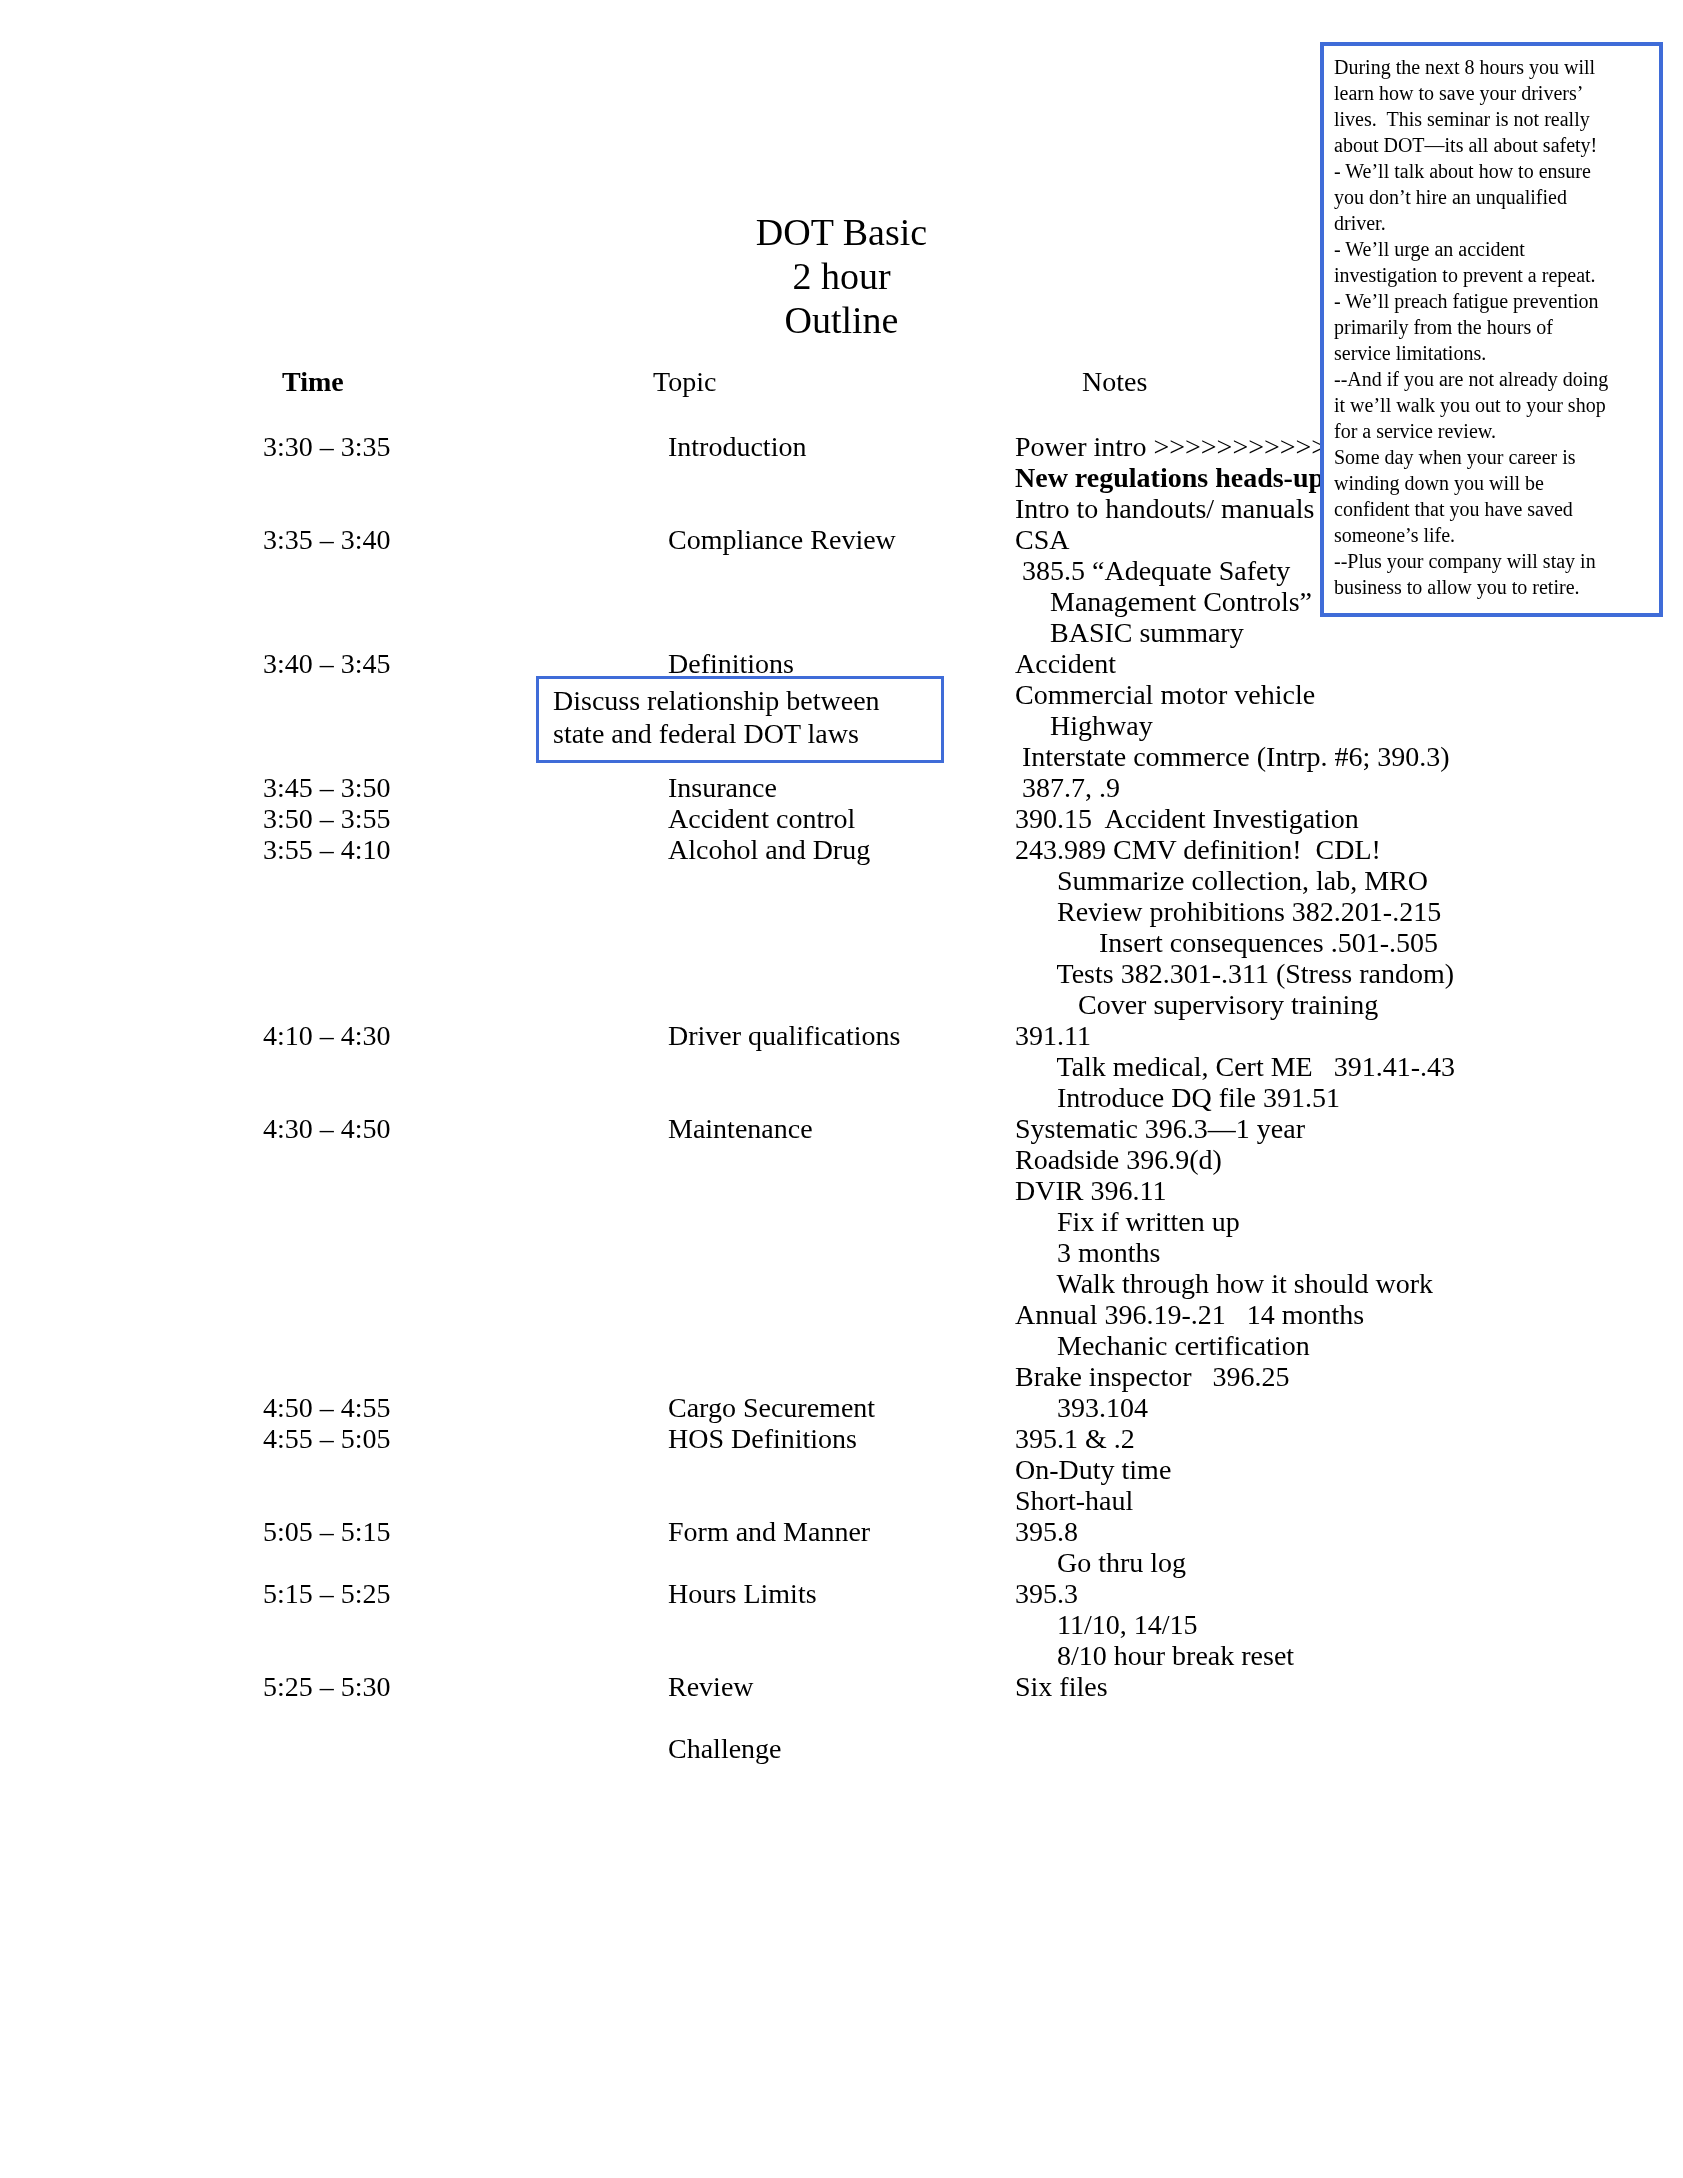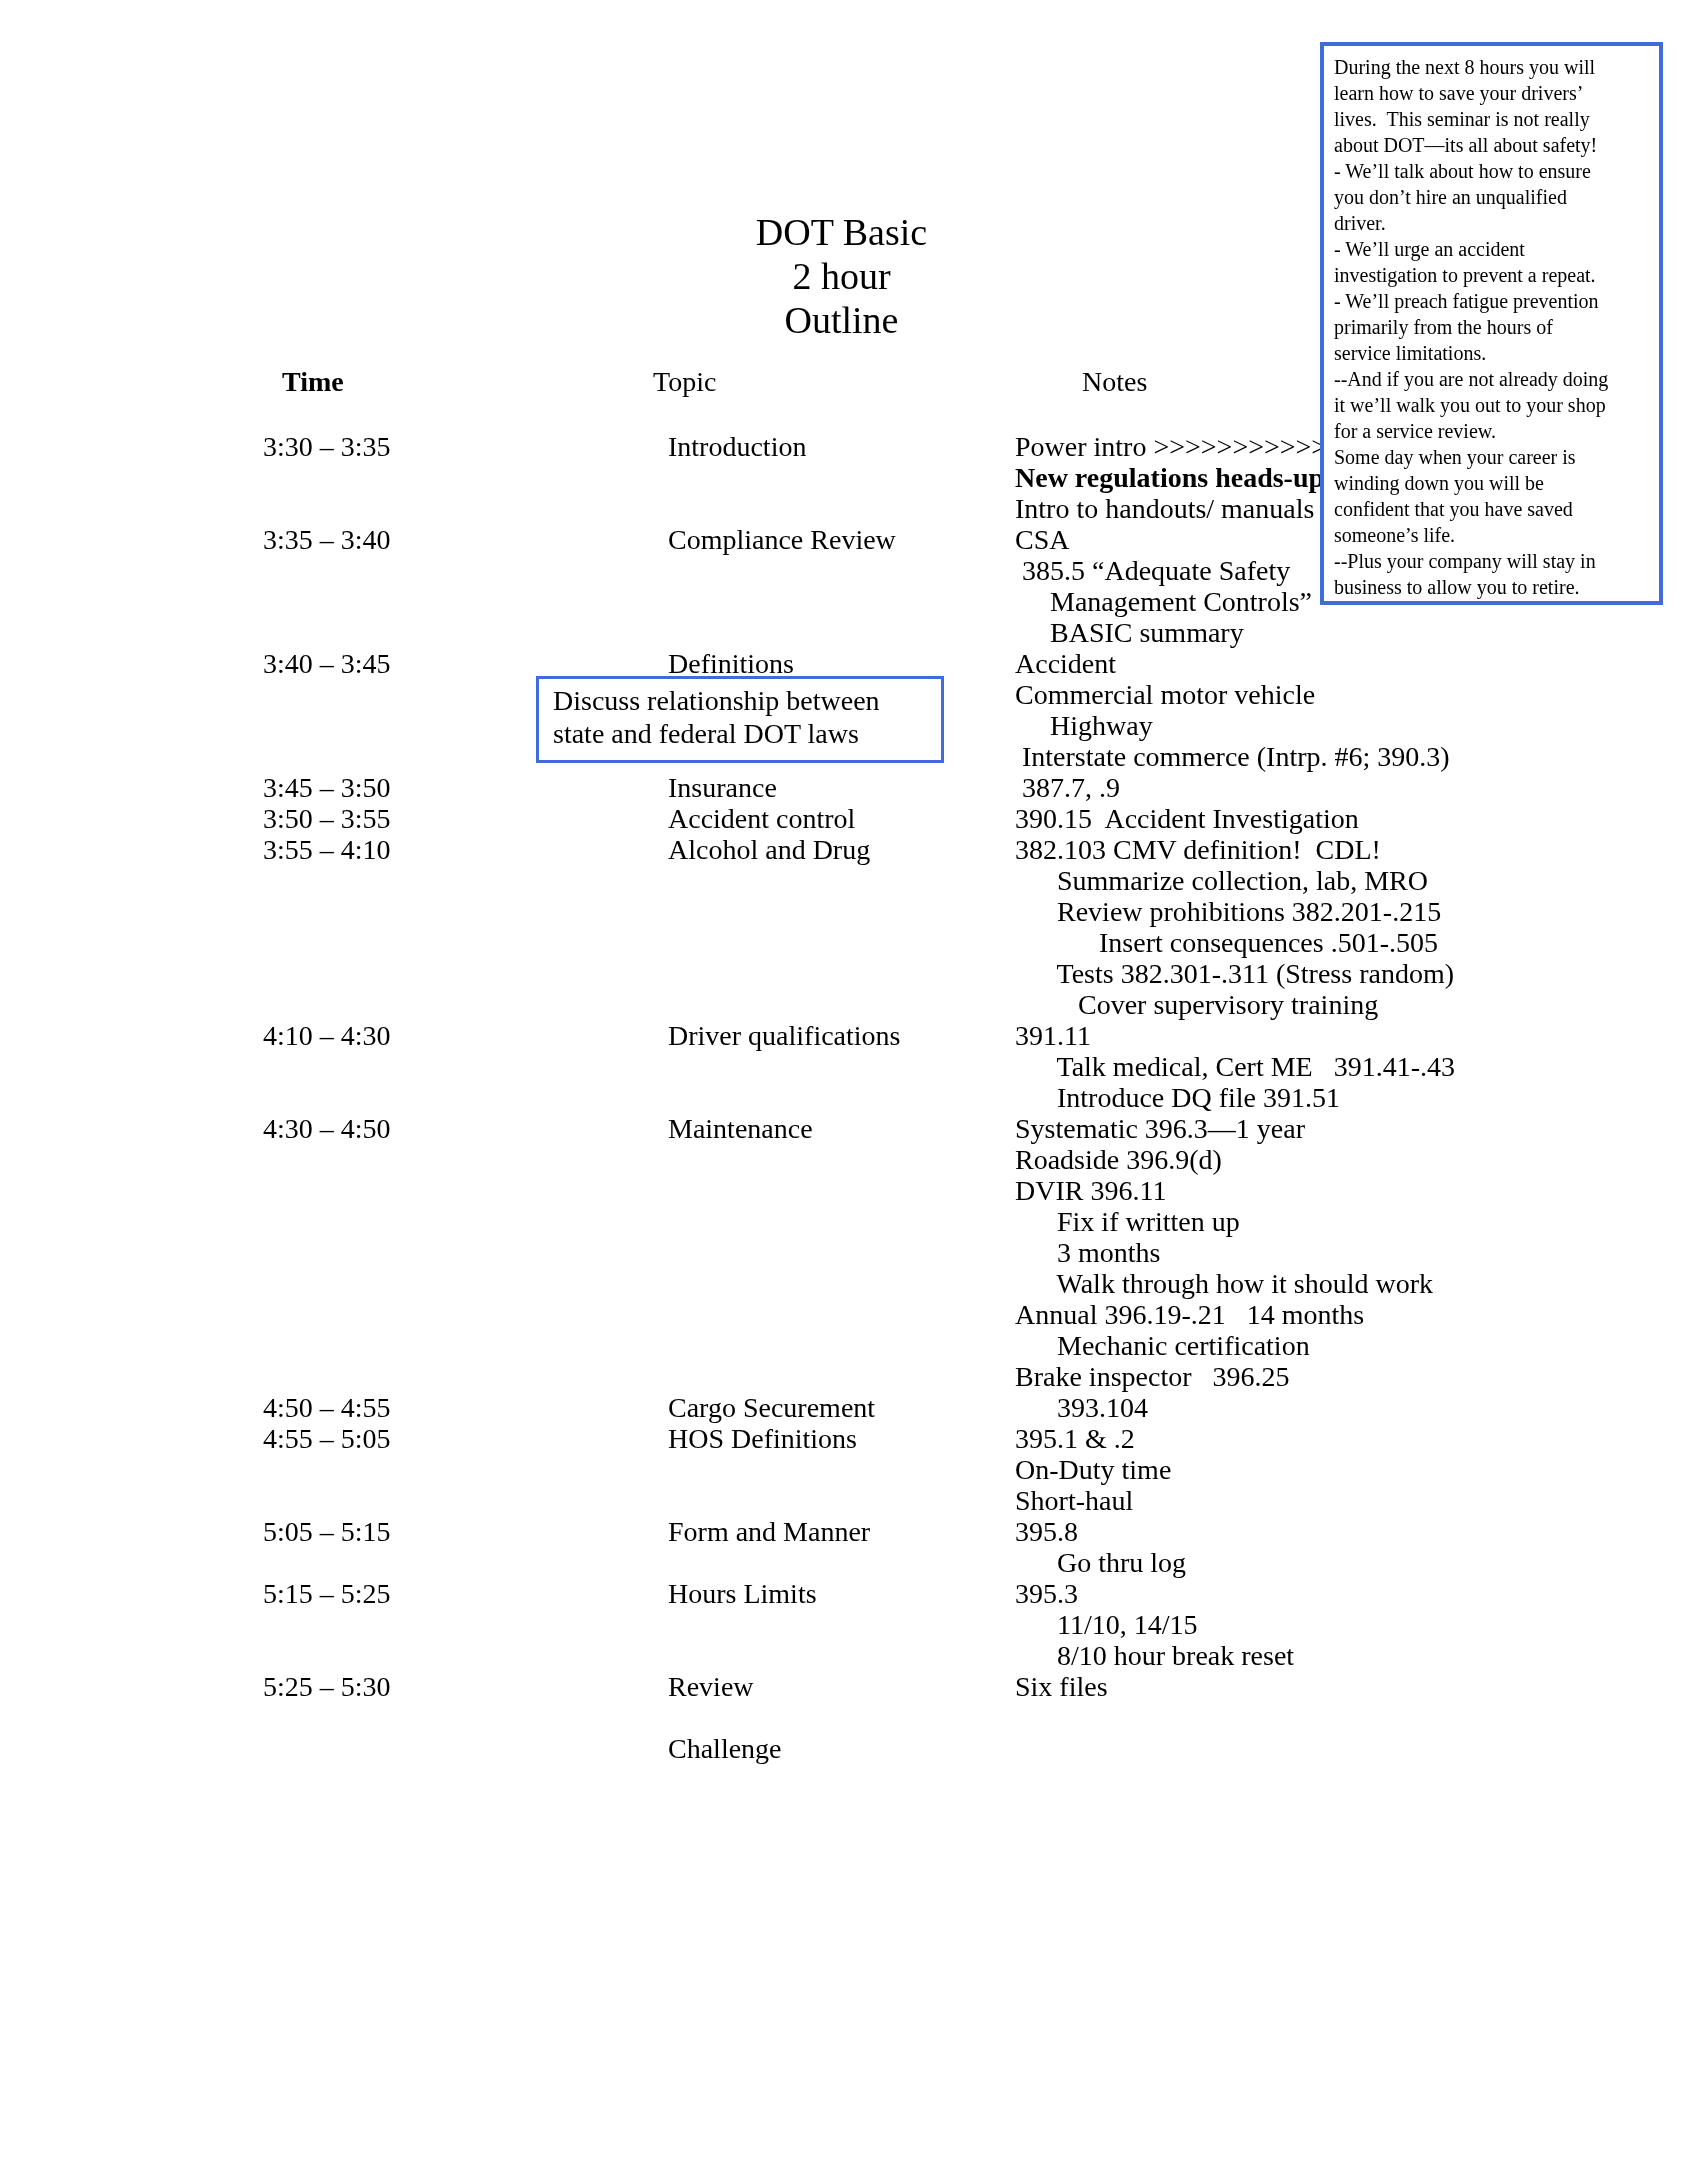--- a/index.html
+++ b/index.html
@@ -60,21 +60,21 @@
     z-index:2;
   }
   .side-note{
     position:absolute;
     left:1320px; top:42px;
     width:325px; height:547px;
     border:4px solid #3f6cd8;
     background:#ffffff;
     font-size:20px;
     line-height:26px;
-    padding:8px 0 0 10px;
+    padding:8px 0 12px 10px;
     white-space:pre;
     z-index:3;
   }
 </style>
 </head>
 <body>
 
 <div class="page">
 
   <div class="doc-title">DOT Basic
@@ -131,21 +131,21 @@
         <span class="cell note"> 387.7, .9</span>
       </div>
       <div class="row">
         <span class="cell time">3:50 – 3:55</span>
         <span class="cell topic">Accident control</span>
         <span class="cell note">390.15  Accident Investigation</span>
       </div>
       <div class="row">
         <span class="cell time">3:55 – 4:10</span>
         <span class="cell topic">Alcohol and Drug</span>
-        <span class="cell note">382.103 CMV definition!  CDL!</span>
+        <span class="cell note">243.989 CMV definition!  CDL!</span>
       </div>
       <div class="row">
         <span class="cell note">      Summarize collection, lab, MRO</span>
       </div>
       <div class="row">
         <span class="cell note">      Review prohibitions 382.201-.215</span>
       </div>
       <div class="row">
         <span class="cell note">            Insert consequences .501-.505</span>
       </div>

